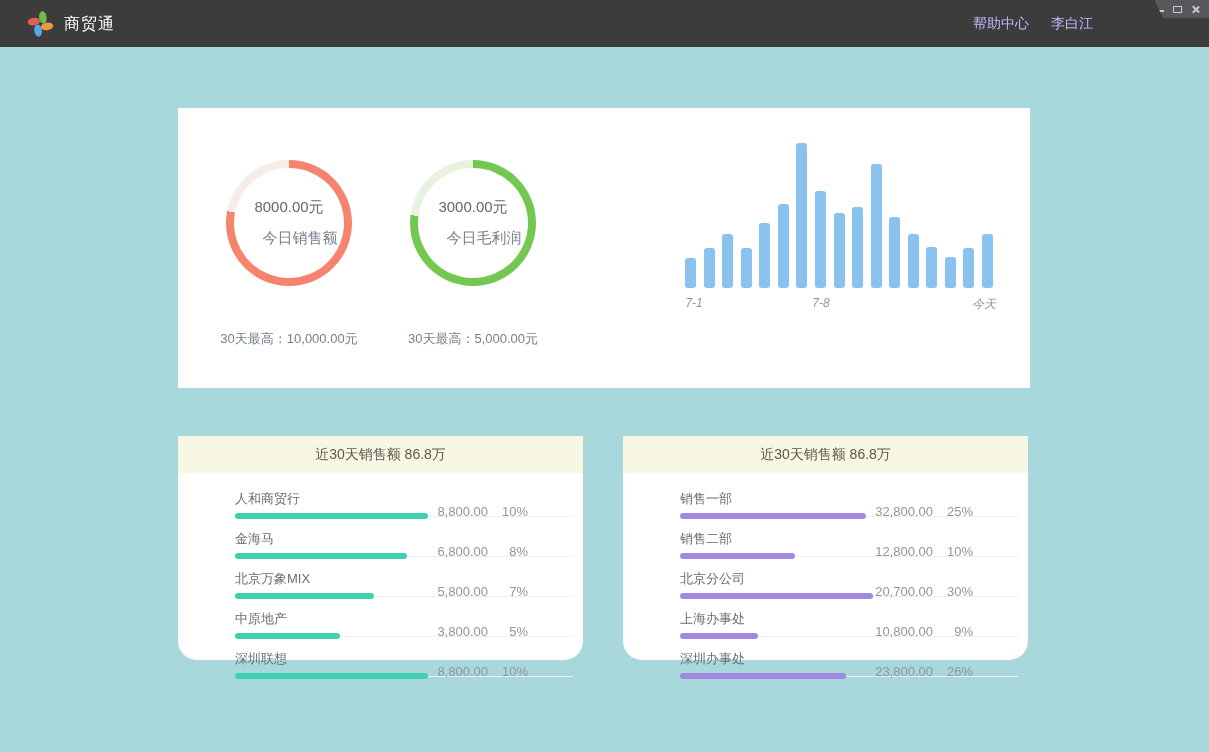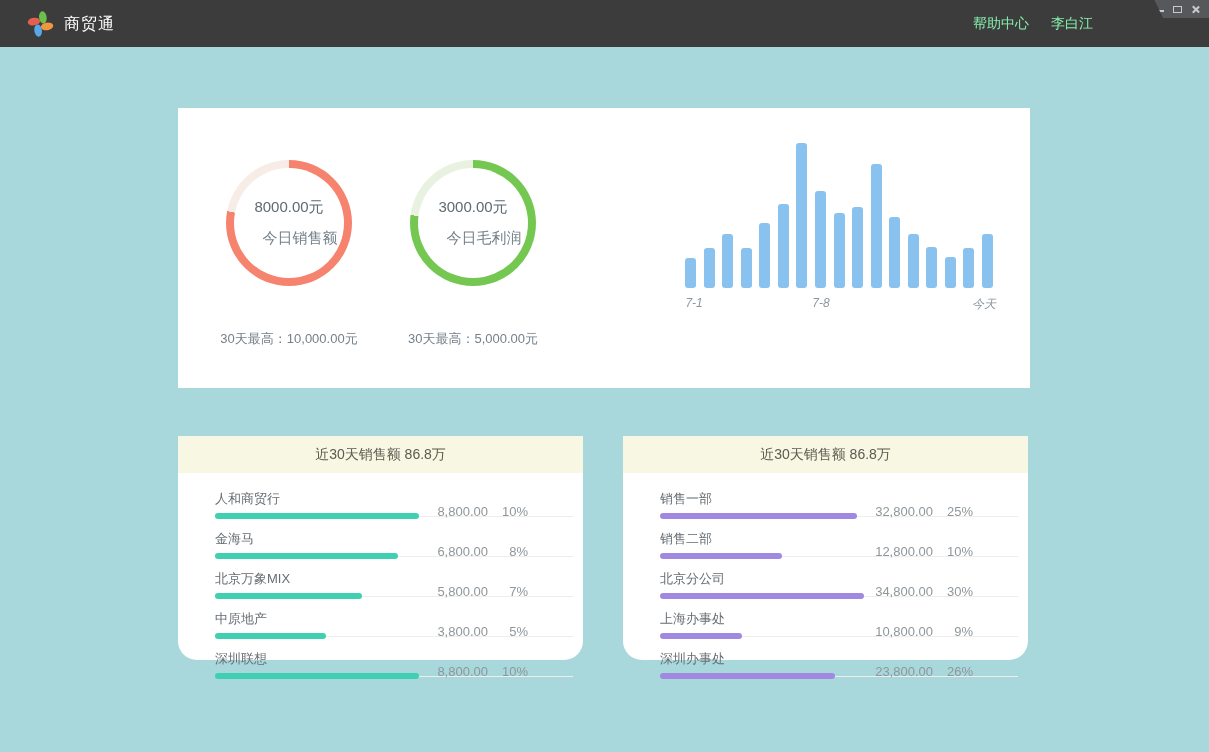--- a/index.html
+++ b/index.html
@@ -12,21 +12,21 @@
   
   .topbar{
     position:absolute;left:0;top:0;width:1209px;height:47px;
     background:#3c3c3c;display:flex;align-items:center;
   }
   .logo{position:absolute;left:27px;top:10px;width:27px;height:27px;}
   .app-title{position:absolute;left:64px;top:0;height:47px;line-height:47px;
     color:#ffffff;font-size:16px;letter-spacing:1px;}
   .topbar-right{position:absolute;right:116px;top:0;height:47px;
     display:flex;align-items:center;gap:22px;}
-  .topbar-link{color:#86efac;font-size:14px;cursor:pointer;}
+  .topbar-link{color:#c4b5fd;font-size:14px;cursor:pointer;}
   .win-controls{
     position:absolute;right:0;top:0;width:62px;height:18px;background:#57585c;
     clip-path:polygon(12% 0,100% 0,100% 100%,26% 100%);
     display:flex;align-items:center;justify-content:flex-end;gap:9px;
     padding-right:9px;box-sizing:border-box;
   }
   .wc-btn{position:relative;width:9px;height:9px;cursor:pointer;}
   .wc-min::after{content:"";position:absolute;left:0;right:0;bottom:2px;height:2px;background:#c9c9c9;}
   .wc-max::after{content:"";position:absolute;left:0;top:1px;width:7px;height:5px;border:1.5px solid #c9c9c9;}
   .wc-close::before,.wc-close::after{content:"";position:absolute;left:4px;top:0;width:1.6px;height:9px;background:#c9c9c9;}
@@ -52,21 +52,21 @@
   .xtick{position:absolute;width:80px;text-align:center;font-size:12px;color:#8d979e;}
   .bar-chart-title{position:absolute;left:507px;top:218px;width:308px;text-align:center;
     font-size:14px;color:#75808a;}
   
   .card-rank{width:405px;height:224px;top:436px;border-radius:19px;}
   .card-customers{left:178px;}
   .card-departments{left:623px;}
   .rank-header{height:37px;line-height:37px;text-align:center;background:#f8f7e3;
     font-size:14px;color:#5b5b50;}
   .rank-rows{padding:14px 10px 0 37px;}
-  .sales-row{position:relative;height:40px;}
+  .sales-row{position:relative;height:40px;margin-left:20px;}
   .row-label{font-size:13px;color:#666d73;padding-top:3px;}
   .row-track{position:relative;margin-top:5px;height:6px;}
   .row-track::before{content:"";position:absolute;left:0;right:0;top:2.5px;height:1px;background:#f0eeea;}
   .row-bar{position:absolute;left:0;top:0;height:6px;border-radius:3px;}
   .row-val{position:absolute;right:45px;top:17px;width:140px;display:flex;font-size:13px;color:#8f979c;}
   .row-amount{flex:1;text-align:right;}
   .row-pct{width:40px;text-align:right;}
 </style>
 </head>
 <body>
@@ -222,21 +222,21 @@
           <span class="row-amount">12,800.00</span>
           <span class="row-pct">10%</span>
         </div>
       </div>
       <div class="sales-row">
         <div class="row-label">北京分公司</div>
         <div class="row-track">
           <div class="row-bar" style="width: 57%; background: rgb(161, 137, 226);"></div>
         </div>
         <div class="row-val">
-          <span class="row-amount">34,800.00</span>
+          <span class="row-amount">20,700.00</span>
           <span class="row-pct">30%</span>
         </div>
       </div>
       <div class="sales-row">
         <div class="row-label">上海办事处</div>
         <div class="row-track">
           <div class="row-bar" style="width: 23%; background: rgb(161, 137, 226);"></div>
         </div>
         <div class="row-val">
           <span class="row-amount">10,800.00</span>

